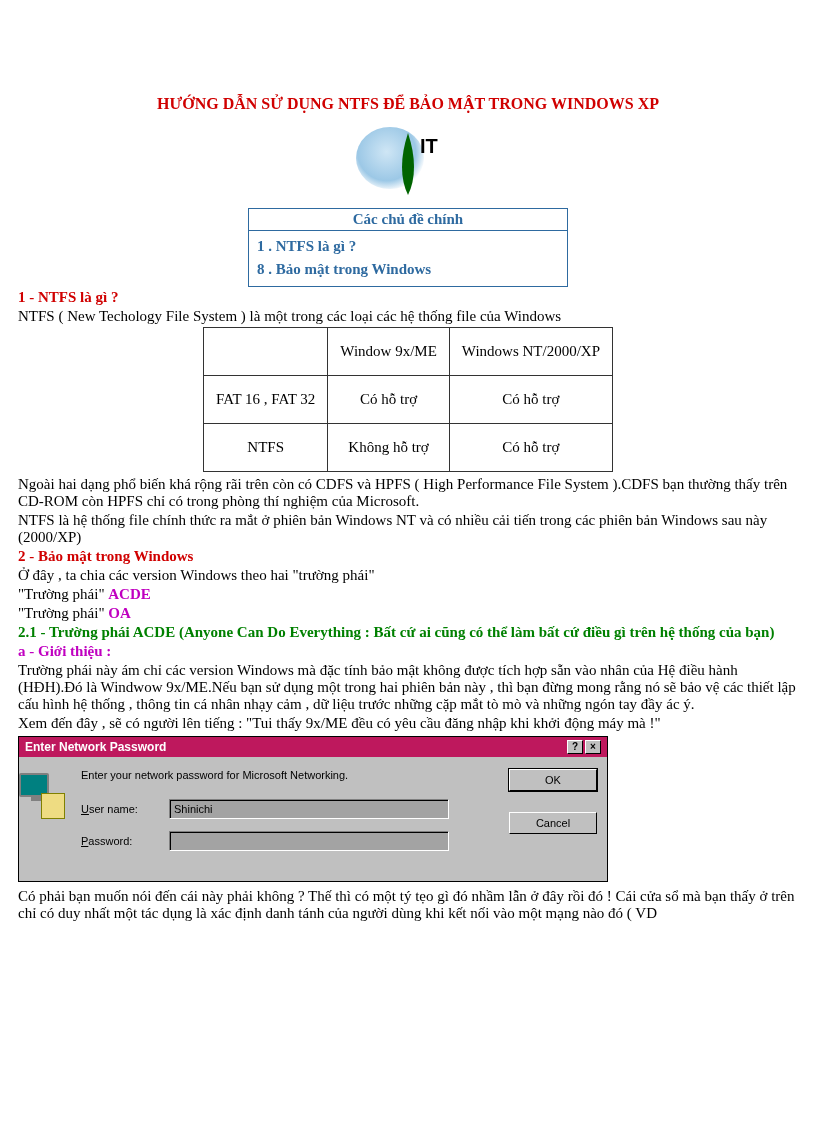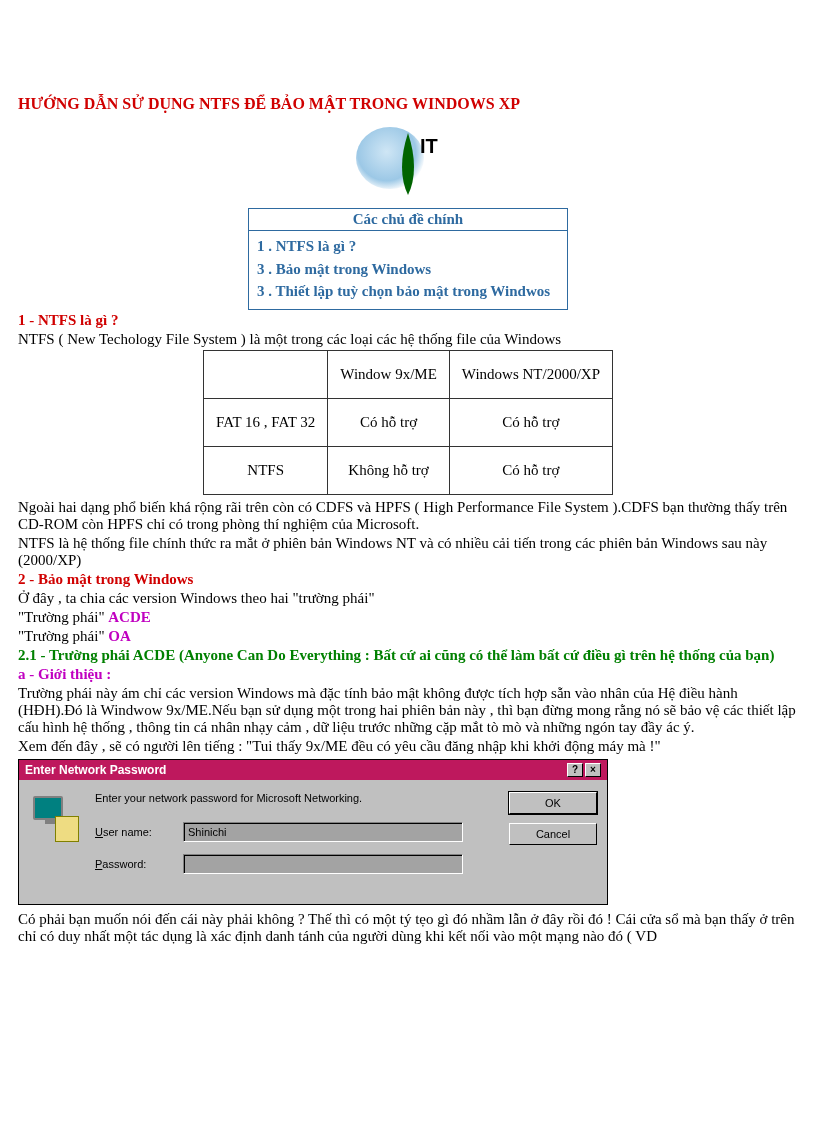--- a/index.html
+++ b/index.html
@@ -6,20 +6,21 @@
   body {
     font-family: "Times New Roman", Times, serif;
     font-size: 15px;
     color: #000;
     margin: 0;
     padding: 20px 18px;
     width: 816px;
     background: #fff;
   }
   .title {
+    text-align: center;
     font-weight: bold;
     color: #d00000;
     font-size: 16px;
     margin: 75px 0 10px 0;
   }
   .logo-wrap {
     text-align: center;
     margin: 8px 0 6px 0;
   }
   .logo {
@@ -112,21 +113,21 @@
     border-bottom: 1px solid #000;
     color: #000;
     text-align: center;
     line-height: 12px;
     font-family: Arial;
     font-size: 10px;
     font-weight: bold;
   }
   .dlg-body {
     display: flex;
-    padding: 12px 10px 18px 14px;
+    padding: 12px 10px 18px 0;
     gap: 14px;
   }
   .dlg-icon {
     width: 48px; height: 48px;
     position: relative;
     flex-shrink: 0;
     margin-top: 4px;
   }
   .monitor { position:absolute; left:0; top:0; width:30px; height:24px; background:#008080; border:2px solid #808080; border-radius:2px; }
   .monitor::after{content:"";position:absolute;left:10px;bottom:-6px;width:10px;height:4px;background:#808080;}
@@ -142,21 +143,21 @@
     border-top: 1px solid #808080;
     border-left: 1px solid #808080;
     border-right: 1px solid #fff;
     border-bottom: 1px solid #fff;
     background: #a3a3a3;
     padding: 2px 4px;
     font-family: Tahoma, Arial, sans-serif;
     font-size: 11px;
     box-shadow: inset 1px 1px 0 #000;
   }
-  .dlg-btns { width: 88px; display: flex; flex-direction: column; gap: 9px; }
+  .dlg-btns { width: 88px; display: flex; flex-direction: column; gap: 21px; }
   .dlg-btn {
     height: 22px;
     background: #c0c0c0;
     border-top: 1px solid #fff;
     border-left: 1px solid #fff;
     border-right: 1px solid #000;
     border-bottom: 1px solid #000;
     text-align: center;
     line-height: 20px;
     font-size: 11px;
@@ -175,22 +176,21 @@
       <path d="M14 4 C 6 28, 6 50, 14 66 C 22 50, 22 28, 14 4 Z" fill="#006400"></path>
     </svg>
     <div class="it">IT</div>
   </div>
 </div>
 
 <div class="toc-box">
   <div class="toc-header">Các chủ đề chính</div>
   <div class="toc-body">
     <div>1 . NTFS là gì ?</div>
-    <div>3 . Bảo mật trong Windows</div>
-    <div>3 . Thiết lập tuỳ chọn bảo mật trong Windwos</div>
+    <div>8 . Bảo mật trong Windows</div>
   </div>
 </div>
 
 <p class="para"><span class="sec-red">1 - NTFS là gì ?</span></p>
 <p class="para">NTFS  ( New Techology  File System  ) là một trong các loại các hệ thống file  của Windows</p>
 
 <table class="compat">
   <tbody>
       <tr>
     <td></td>

